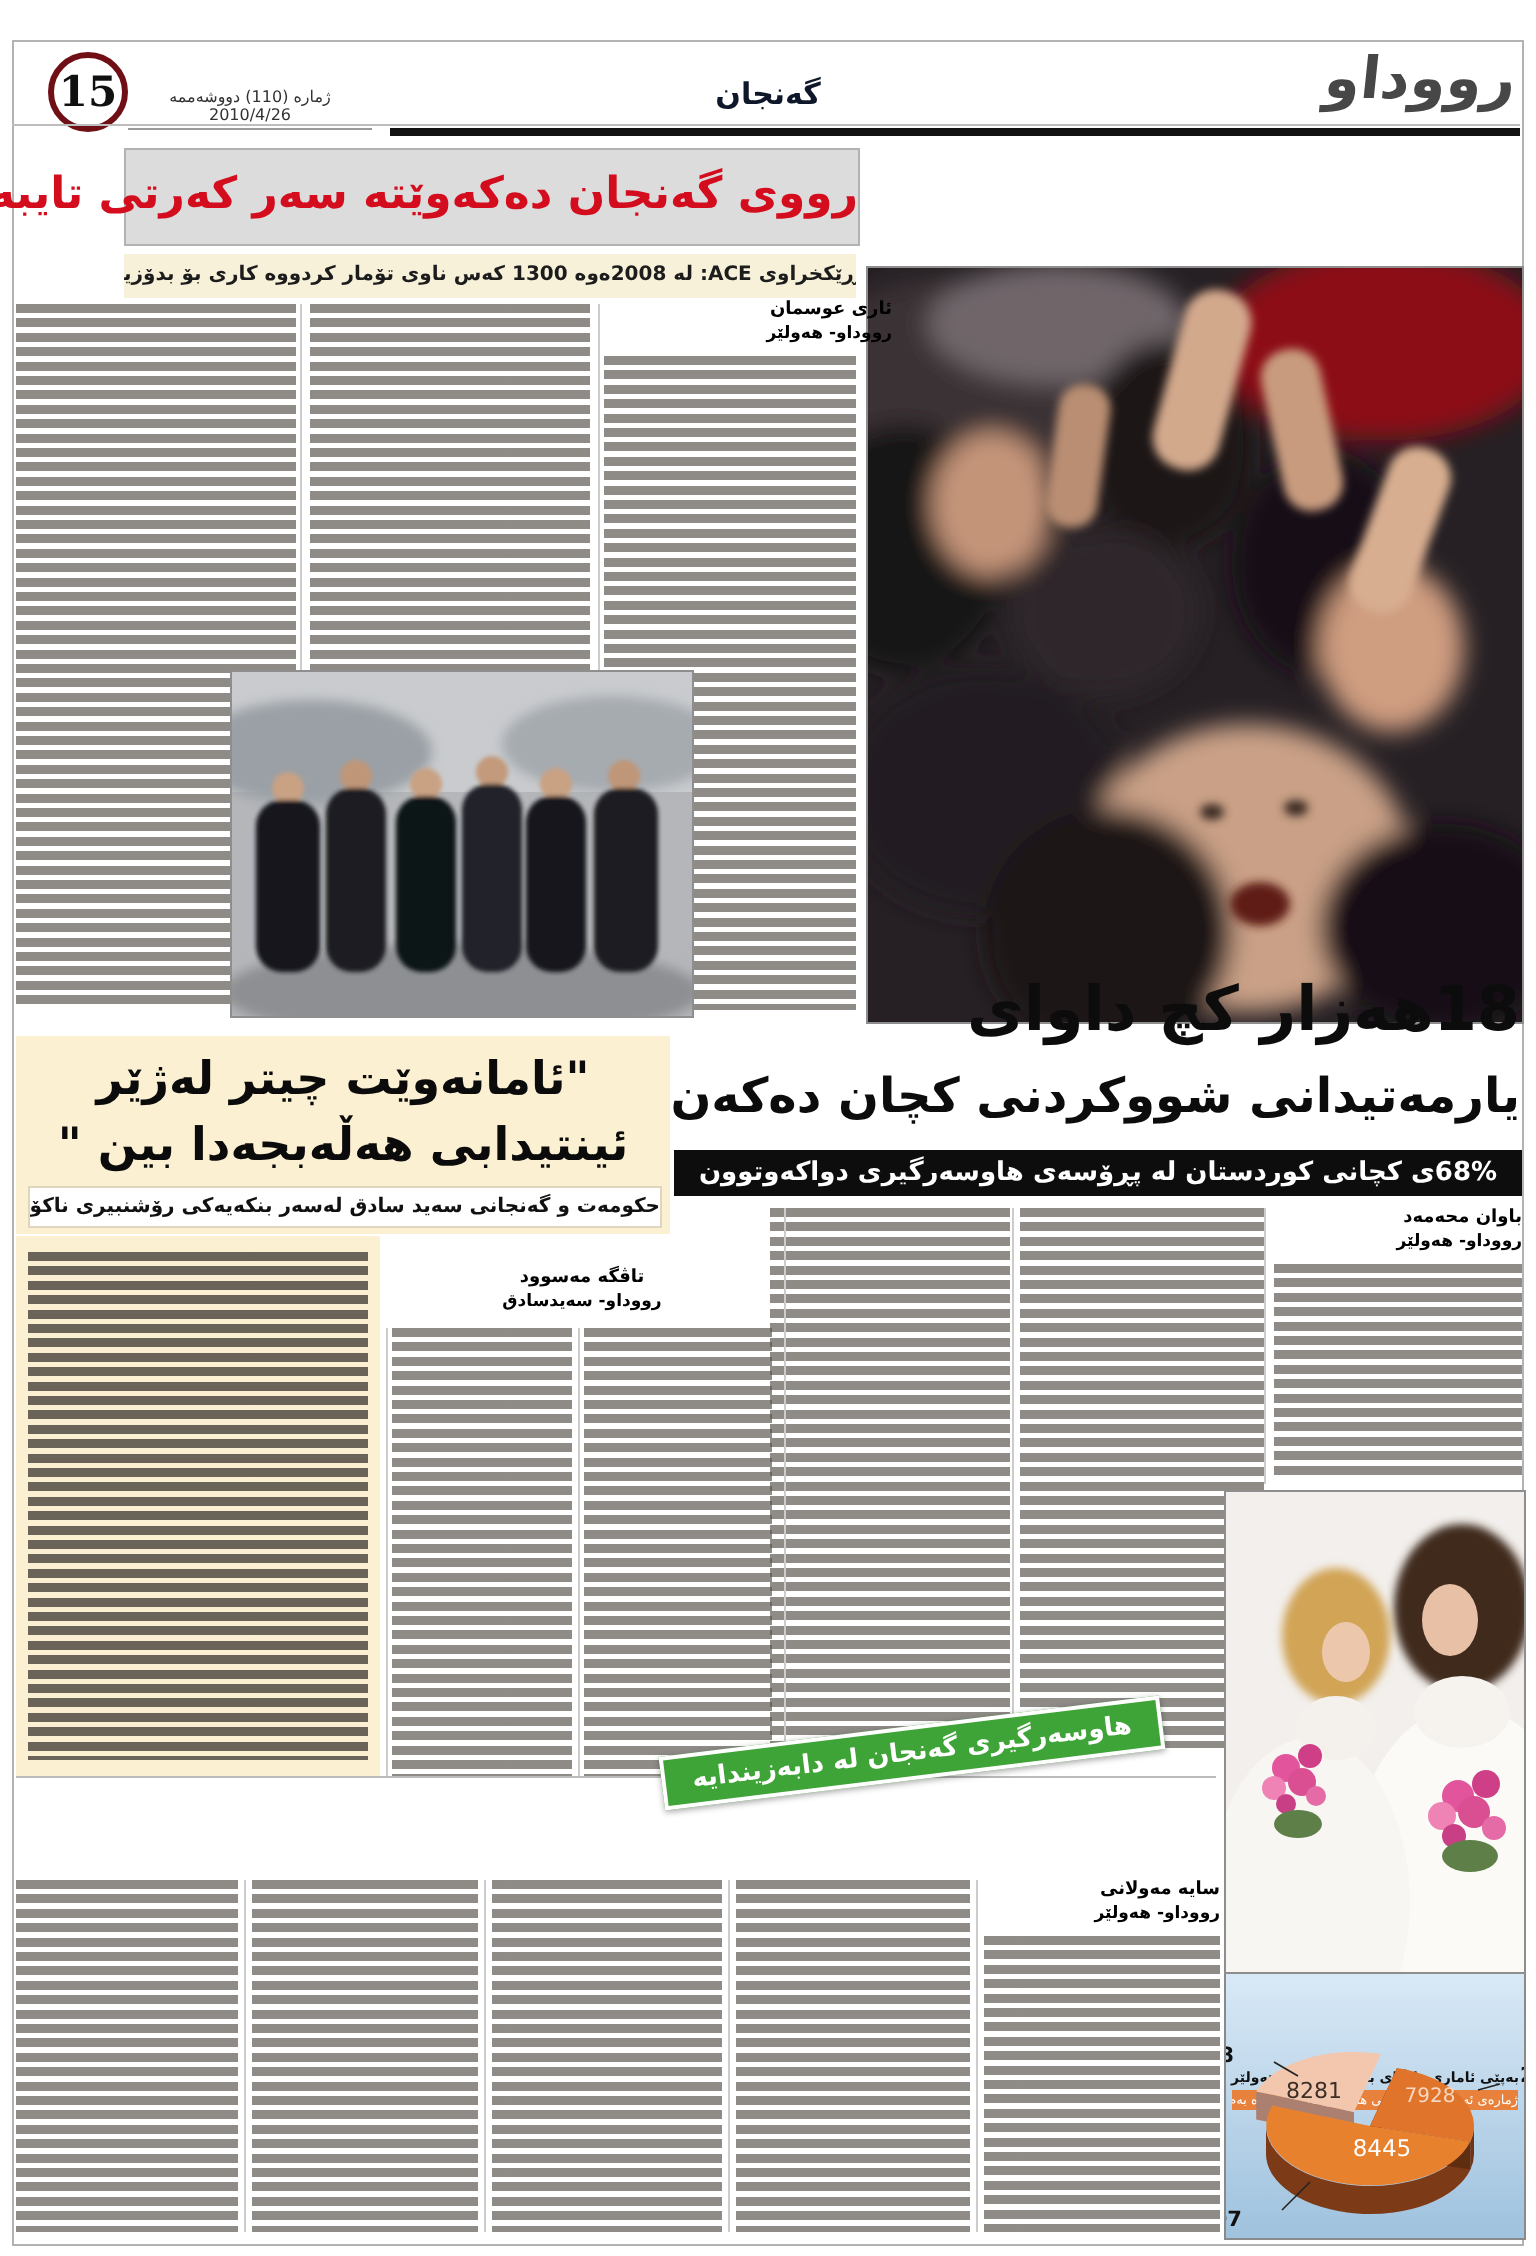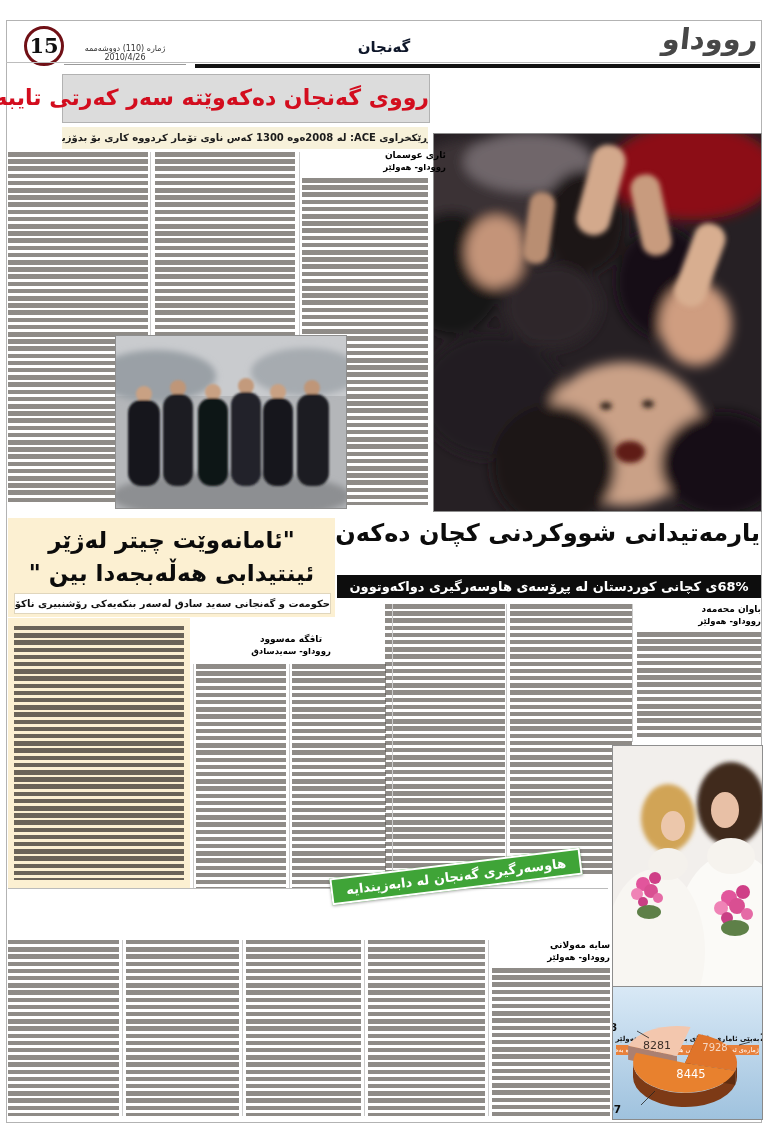--- a/index.html
+++ b/index.html
@@ -153,21 +153,22 @@
         <circle cx="130" cy="50" r="8" fill="#c39a7c"></circle>
           <rect x="115" y="56" width="30" height="94" rx="13" fill="#202329"></rect>
         <circle cx="162" cy="56" r="8" fill="#c9a183"></circle>
           <rect x="147" y="62" width="30" height="88" rx="13" fill="#14161a"></rect>
         <circle cx="196" cy="52" r="8" fill="#bf9678"></circle>
           <rect x="181" y="58" width="32" height="92" rx="13" fill="#1b1e24"></rect>
       </g>
     </svg>
   </div>
 
-  <div class="abs m-h2 rtl" style="left:337px;top:519px;width:423px;">یارمه‌تیدانی شووكردنی كچان ده‌كه‌ن</div>
+  <div class="abs m-h1 rtl" style="left:337px;top:487px;width:423px;">18هه‌زار كچ داوای</div>
+  <div class="abs m-h2 rtl" style="left:337px;top:534px;width:423px;">یارمه‌تیدانی شووكردنی كچان ده‌كه‌ن</div>
   <div class="abs stat-bar rtl" style="left:337px;top:575px;width:424px;height:23px;">68%ی كچانی كوردستان له‌ پڕۆسه‌ی هاوسه‌رگیری دواكه‌وتوون</div>
 
   <div class="abs" style="left:637px;top:604px;width:124px;">
     <div class="byline rtl"><span>باوان محه‌مه‌د</span><br>
     <span class="loc">رووداو- هه‌ولێر</span></div>
   </div>
   <div class="abs skel" style="left:637px;top:632px;width:124px;height:108px;"></div>
   <div class="abs skel" style="left:510px;top:604px;width:122px;height:270px;"></div>
   <div class="abs skel" style="left:385px;top:604px;width:120px;height:270px;"></div>
   <div class="abs vrule" style="left:506px;top:604px;height:270px;"></div>

